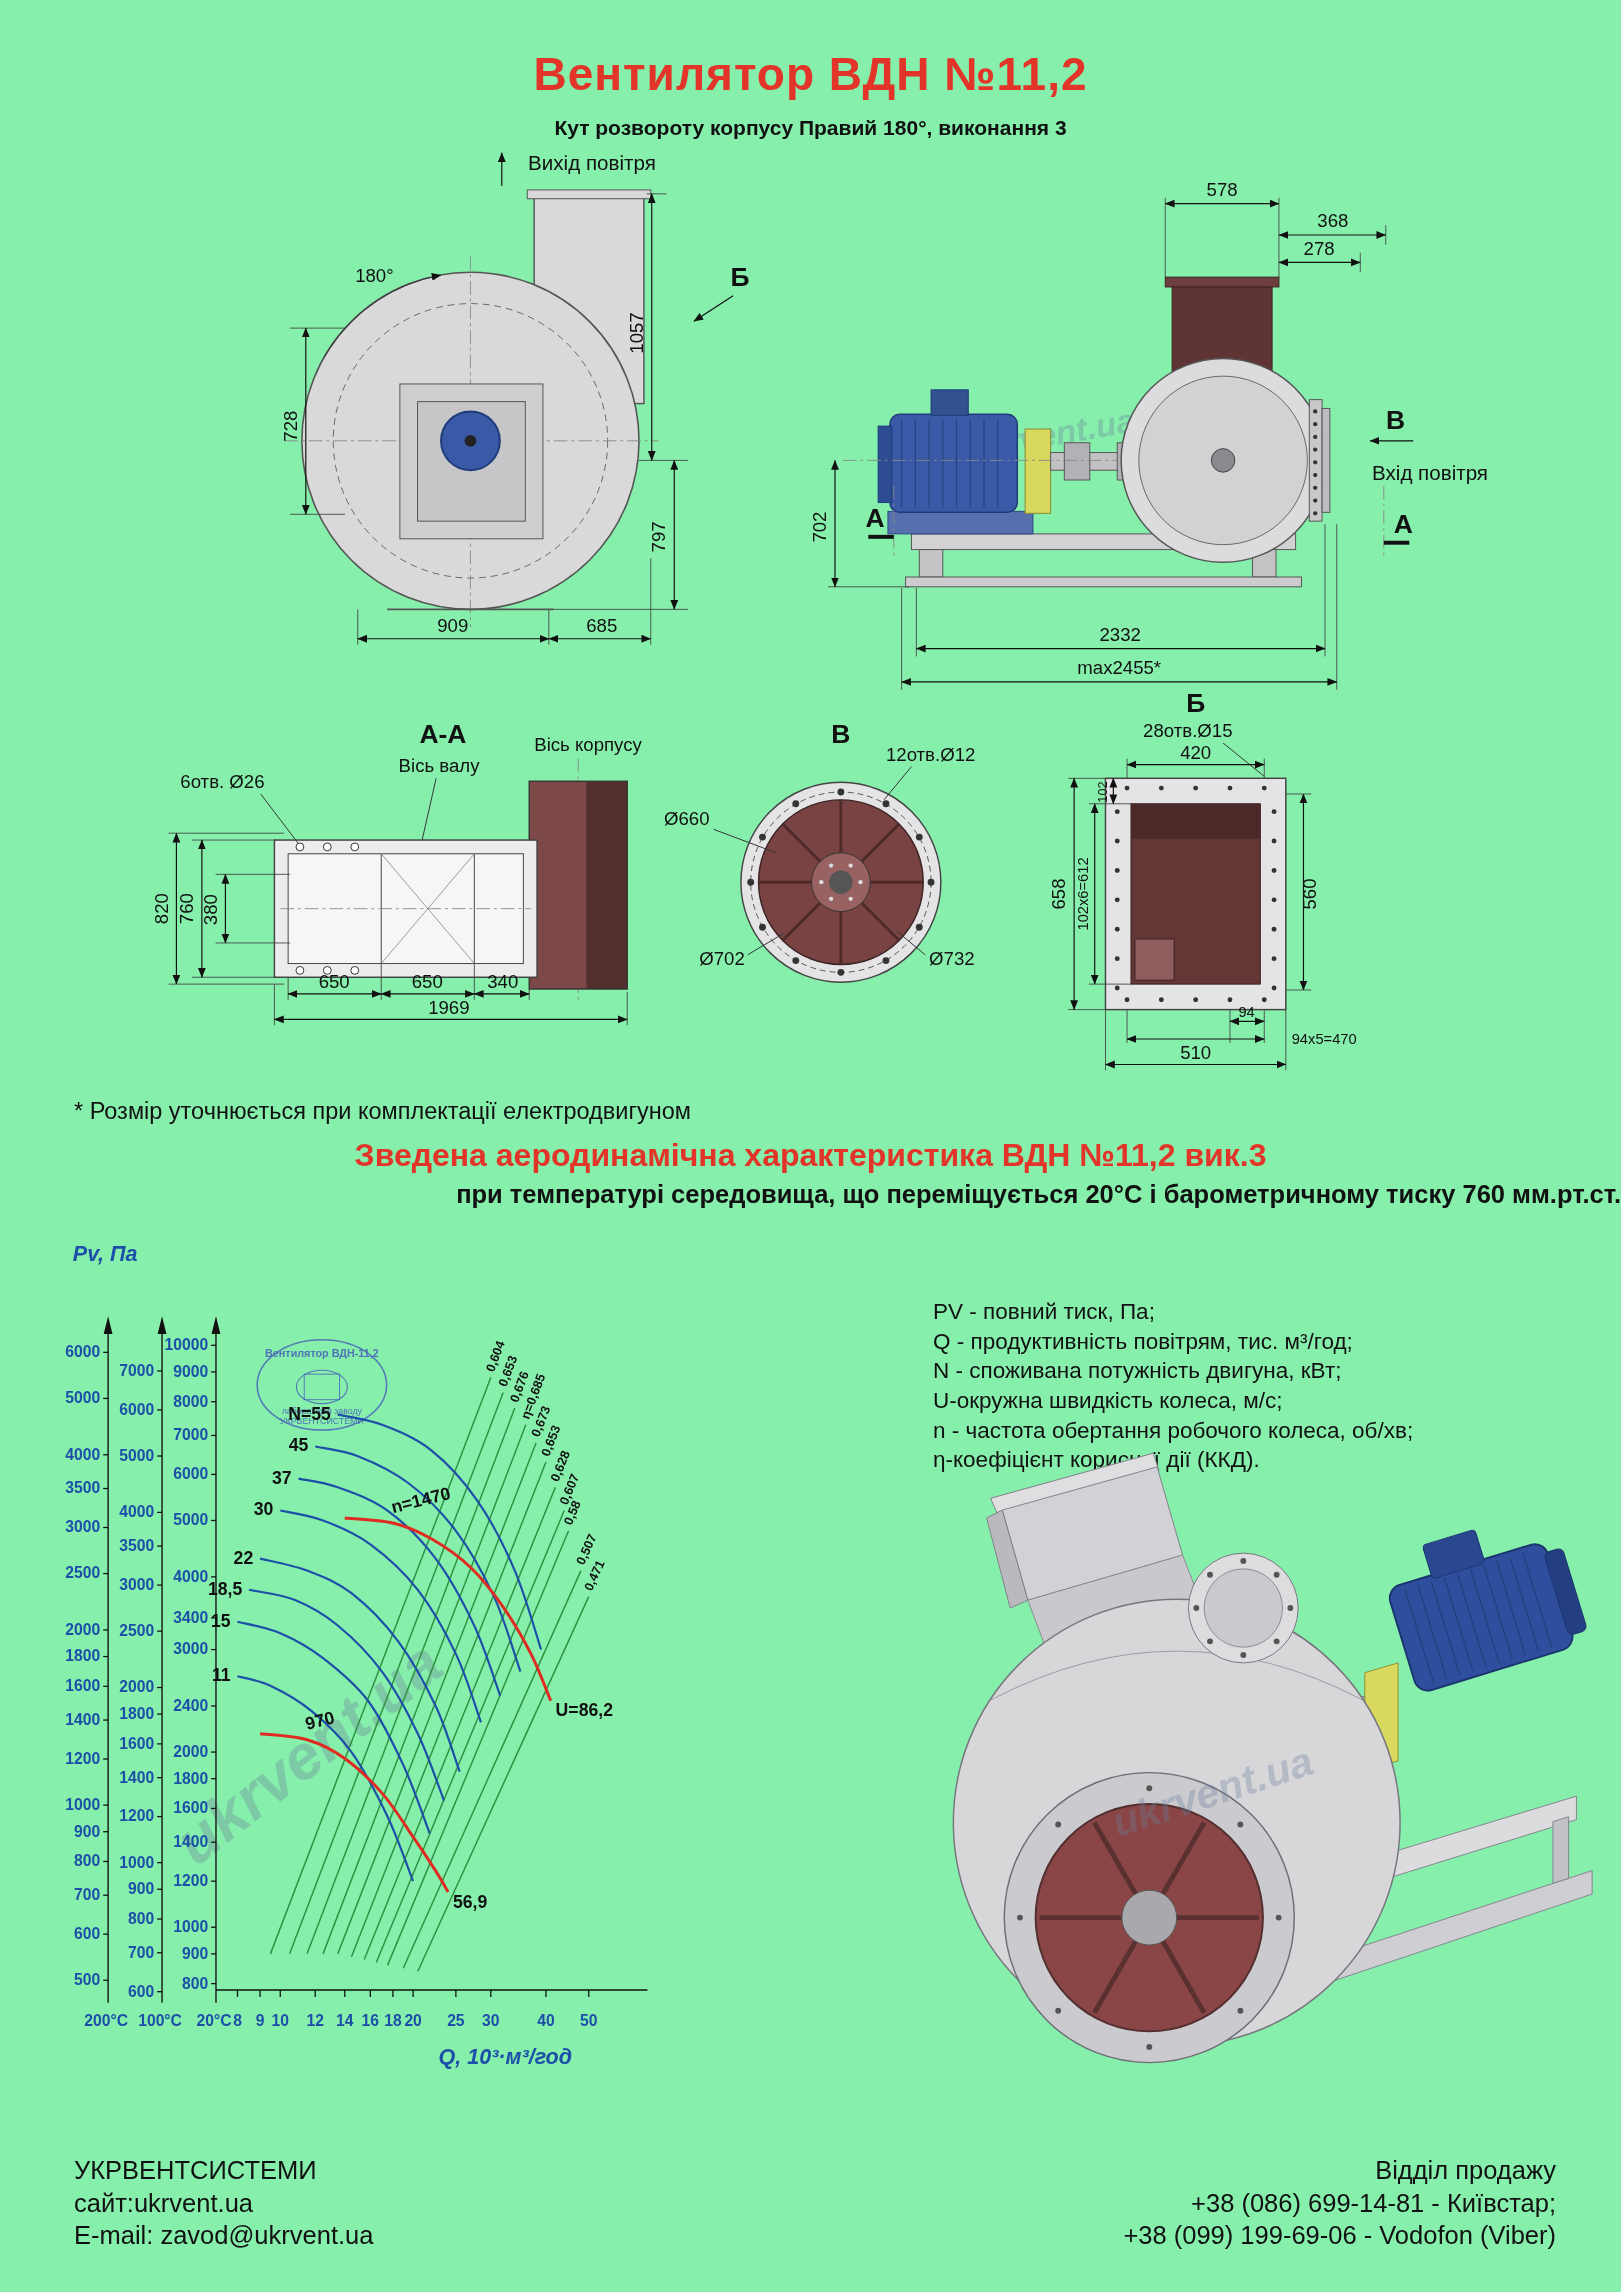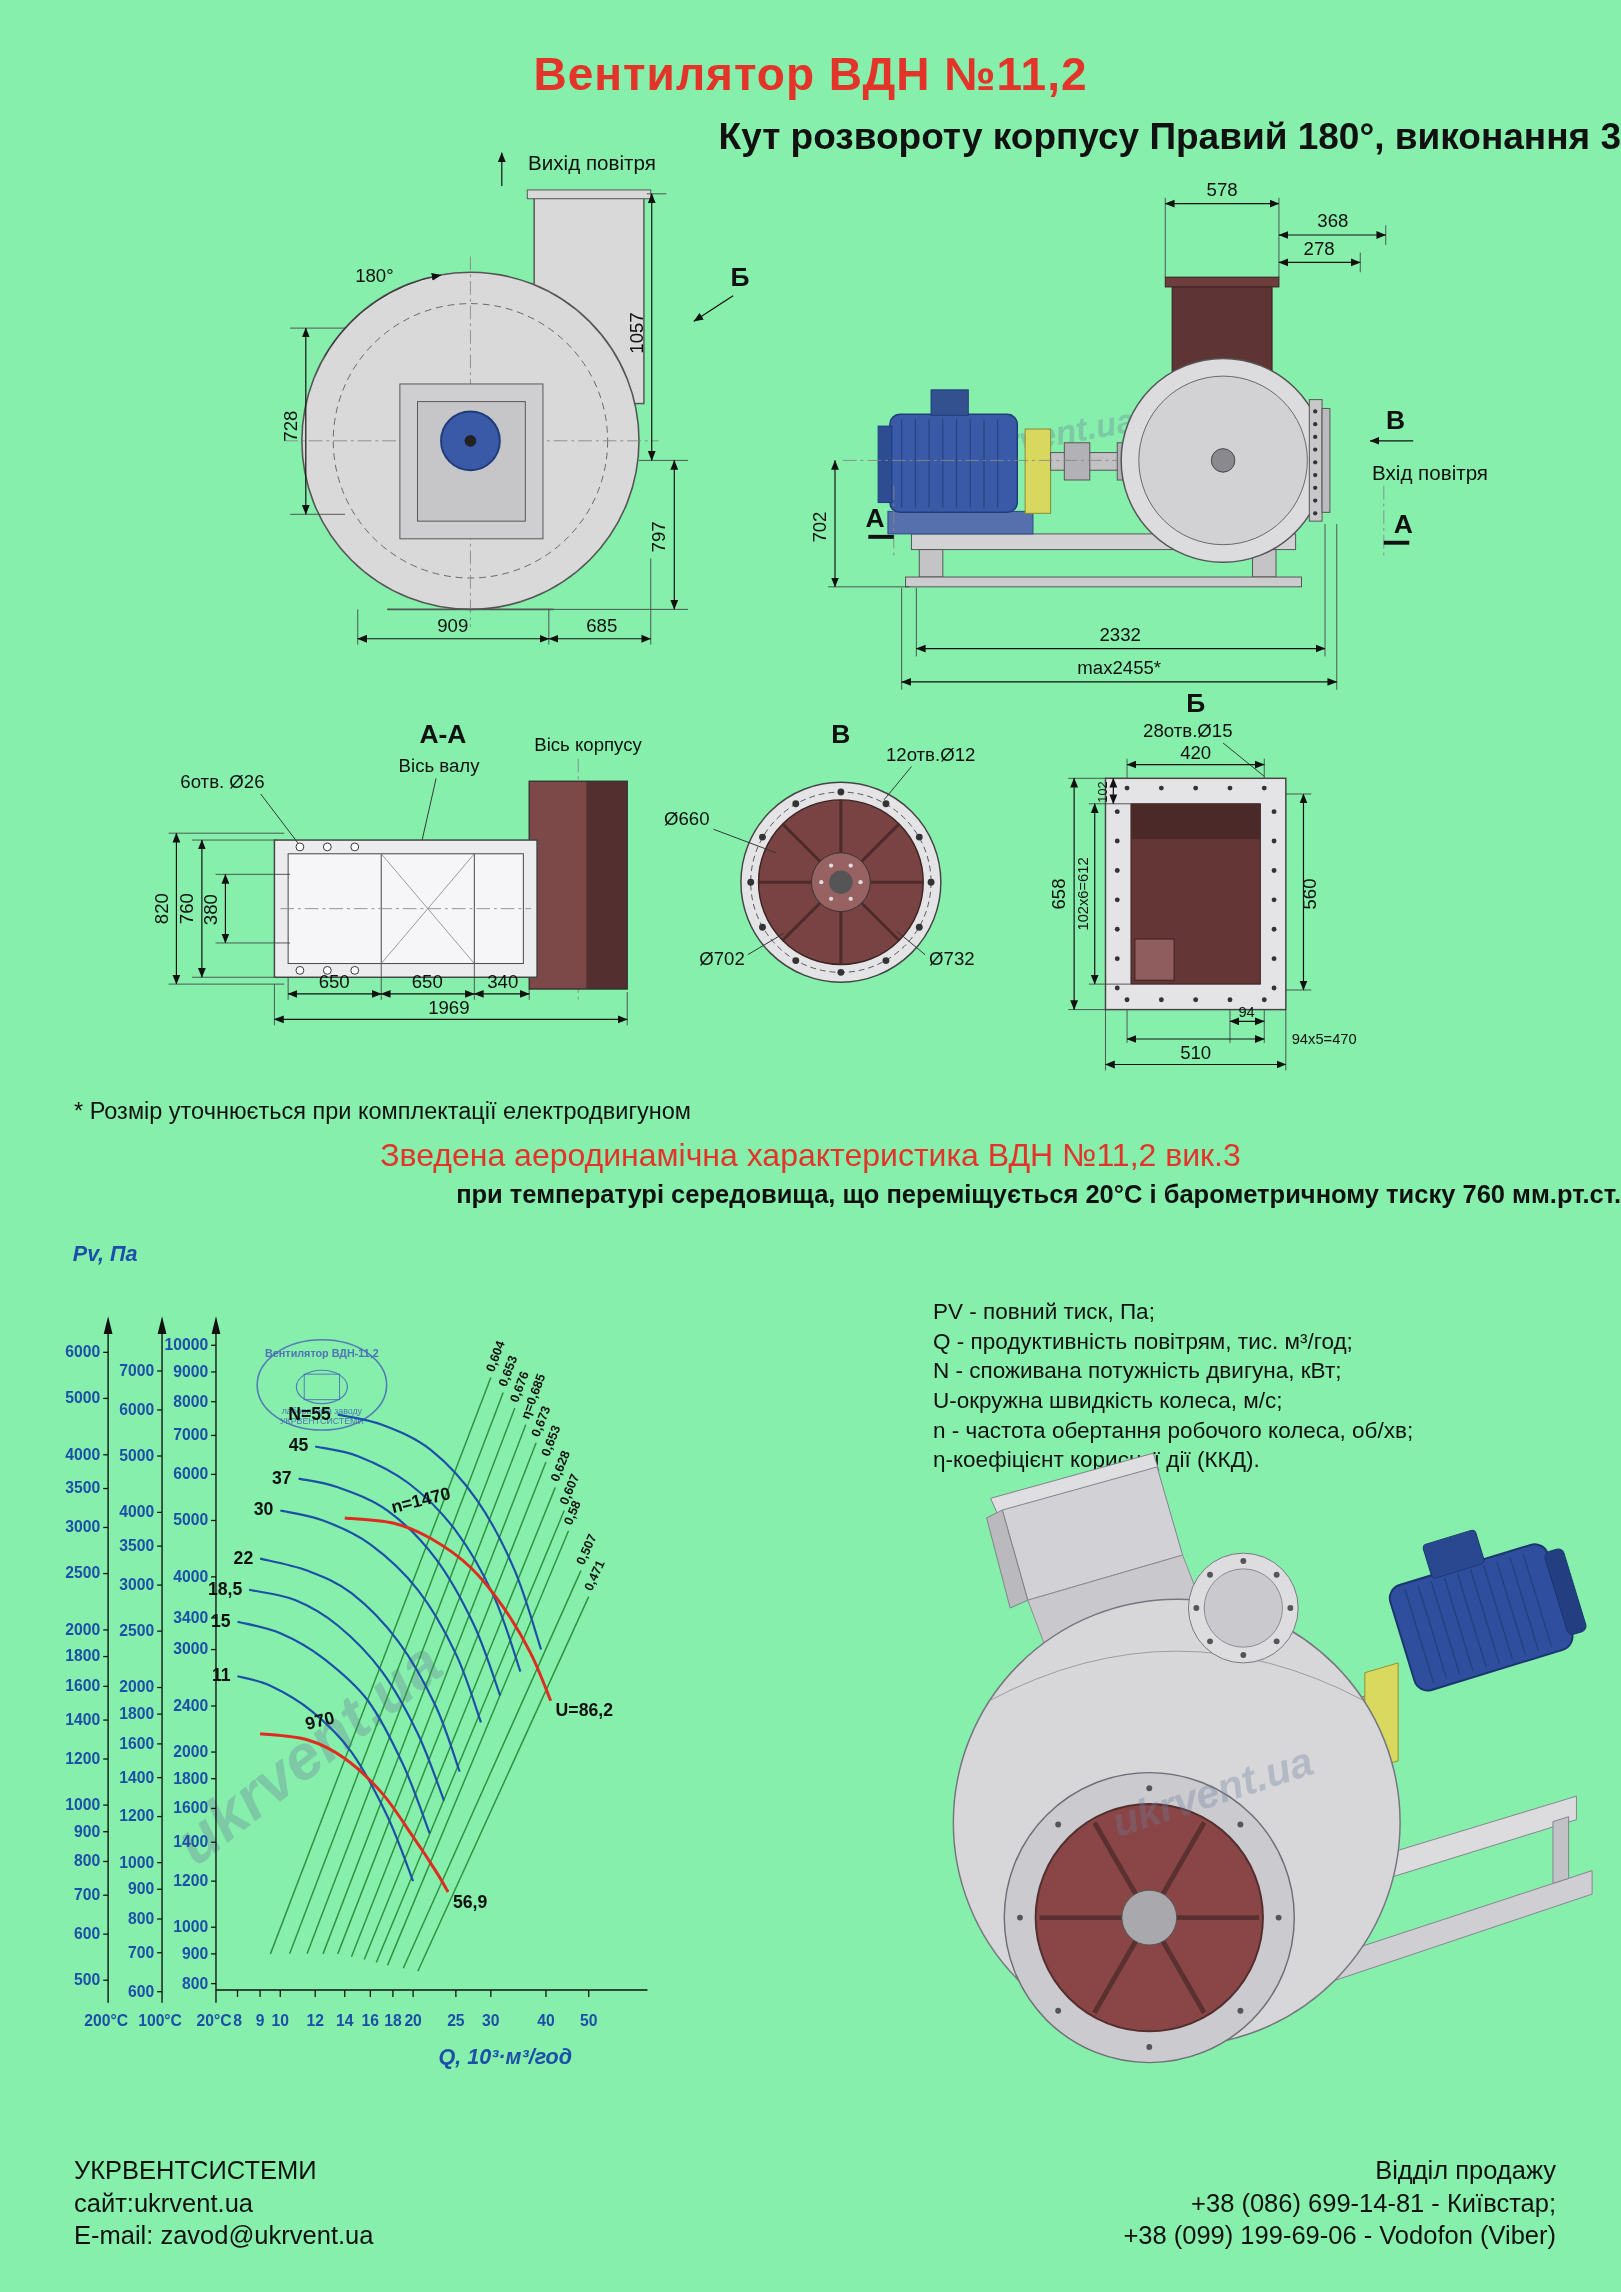--- a/index.html
+++ b/index.html
@@ -1,23 +1,23 @@
 <!DOCTYPE html>
 <html><head>
 <meta charset="utf-8">
 <style>
   *{margin:0;padding:0;box-sizing:border-box}
   html,body{background:#9aa0a6}
   body{display:flex;justify-content:center;font-family:"Liberation Sans",sans-serif}
   .page{position:relative;width:1621px;height:2293px;background:#86efac;color:#111;overflow:hidden;box-shadow:0 0 7.8px rgba(0,0,0,.4)}
   .abs{position:absolute}
   .page-title{position:absolute;top:47px;left:0;right:0;text-align:center;font-size:46px;font-weight:700;color:#e23428;letter-spacing:1px}
-  .page-subtitle{position:absolute;top:116px;left:0;right:0;text-align:right;font-size:37px;font-weight:700;color:#111}
+  .page-subtitle{position:absolute;top:116px;left:0;right:0;text-align:center;font-size:21px;font-weight:700;color:#111}
   .note{position:absolute;left:74px;top:1098px;font-size:23.5px;font-weight:400}
-  .aero-title{position:absolute;top:1137px;left:0;right:0;text-align:center;font-size:32px;font-weight:400;color:#e23428}
+  .aero-title{position:absolute;top:1137px;left:0;right:0;text-align:center;font-size:32px;font-weight:700;color:#e23428}
   .aero-sub{position:absolute;top:1180px;left:0;right:0;text-align:right;font-size:25.5px;font-weight:700}
   .legend{font-size:22.5px;line-height:1.32}
   .footer-left,.footer-right{font-size:25.5px;line-height:1.28}
   .footer-right{text-align:right}
   svg text{font-family:"Liberation Sans",sans-serif;fill:#111}
   .lab{font-size:21px}
   .labB{font-size:27px;font-weight:700}
   .dim{font-size:19px}
   .sm{font-size:15px}
   .xs{font-size:13px}

